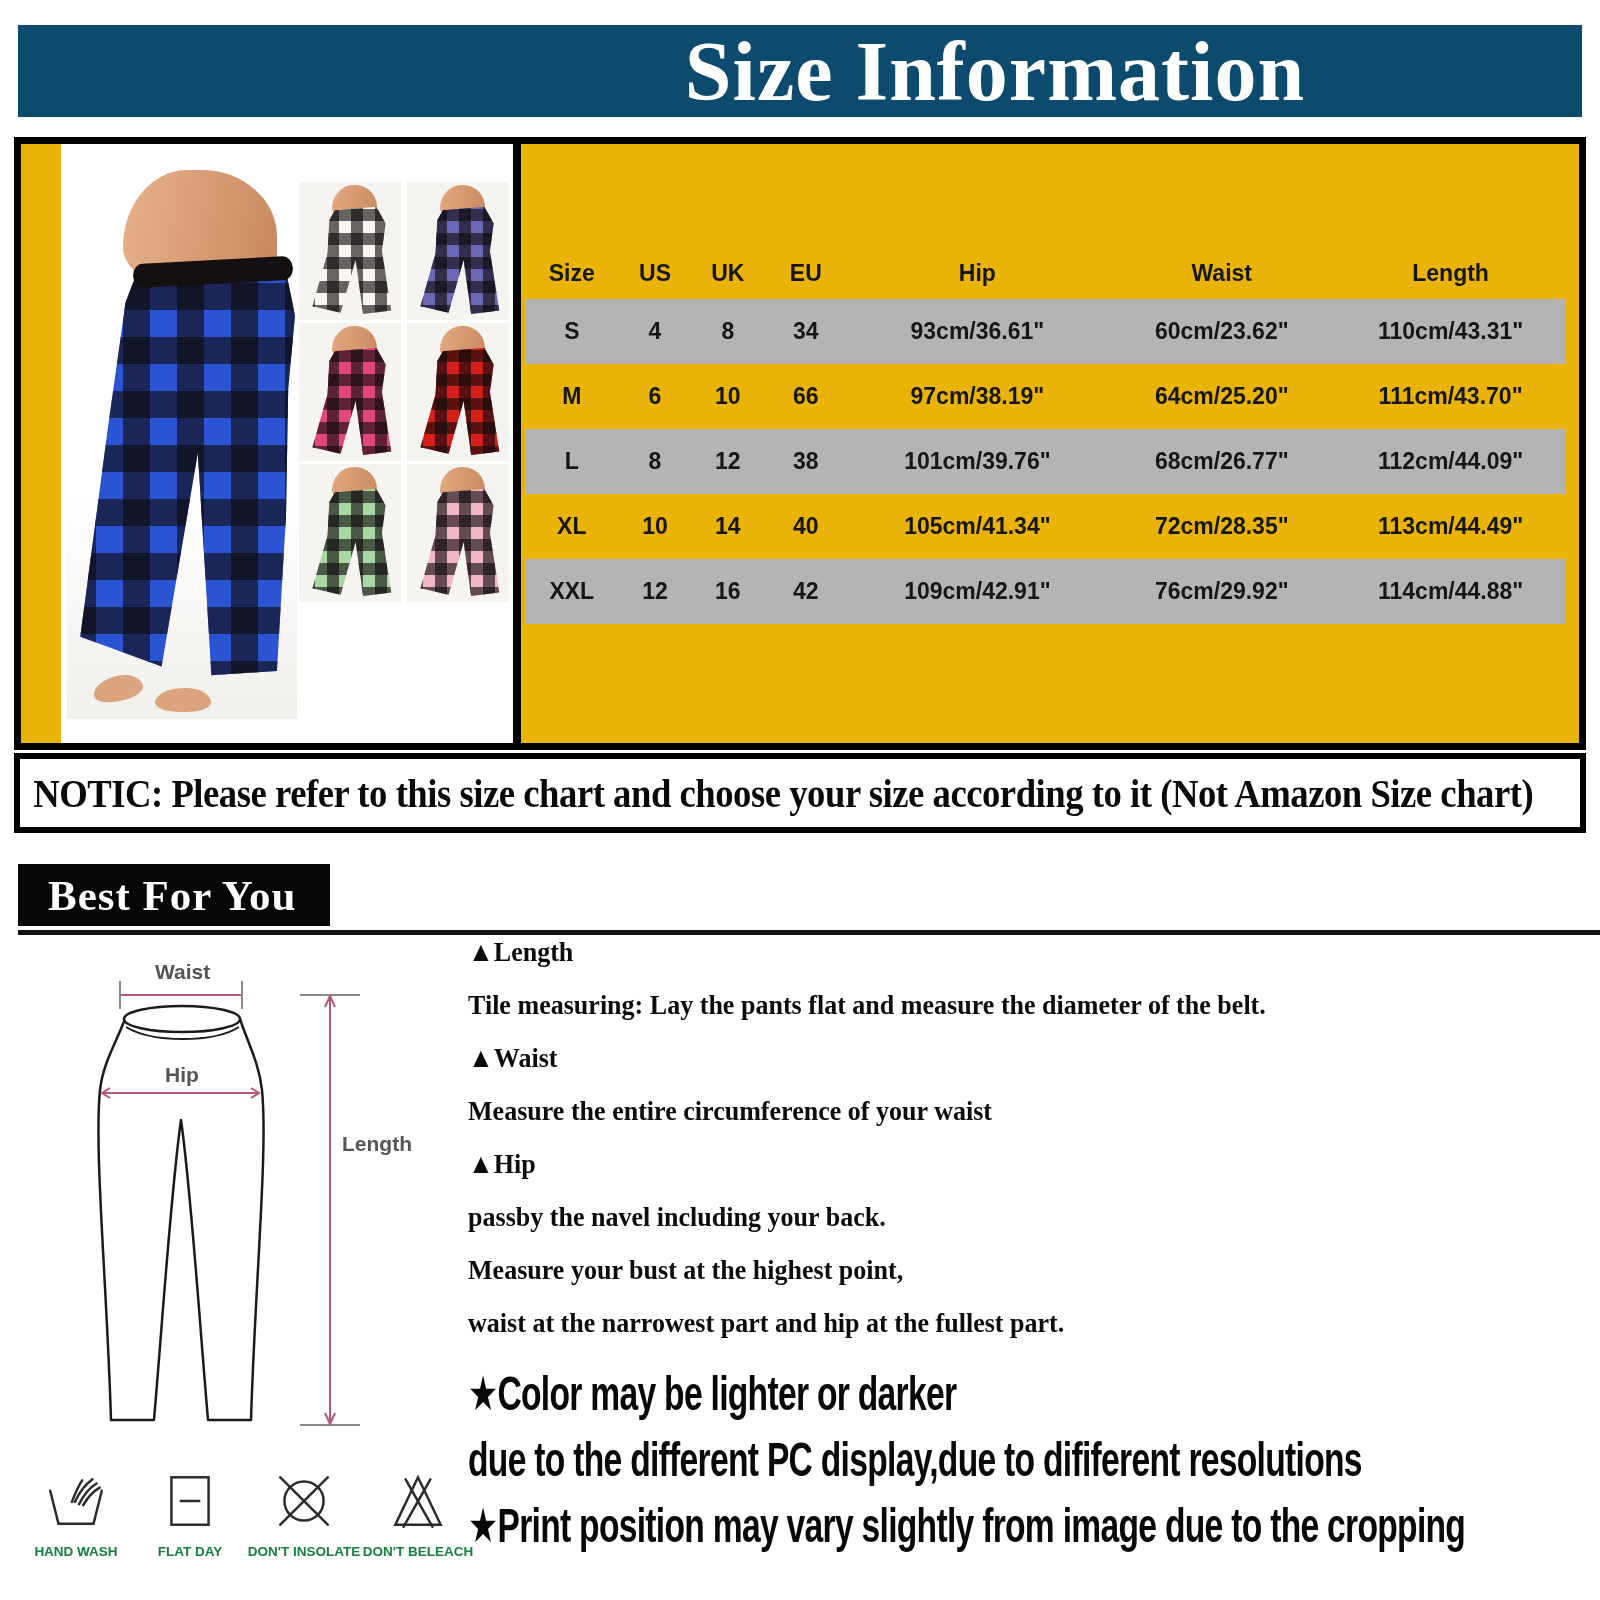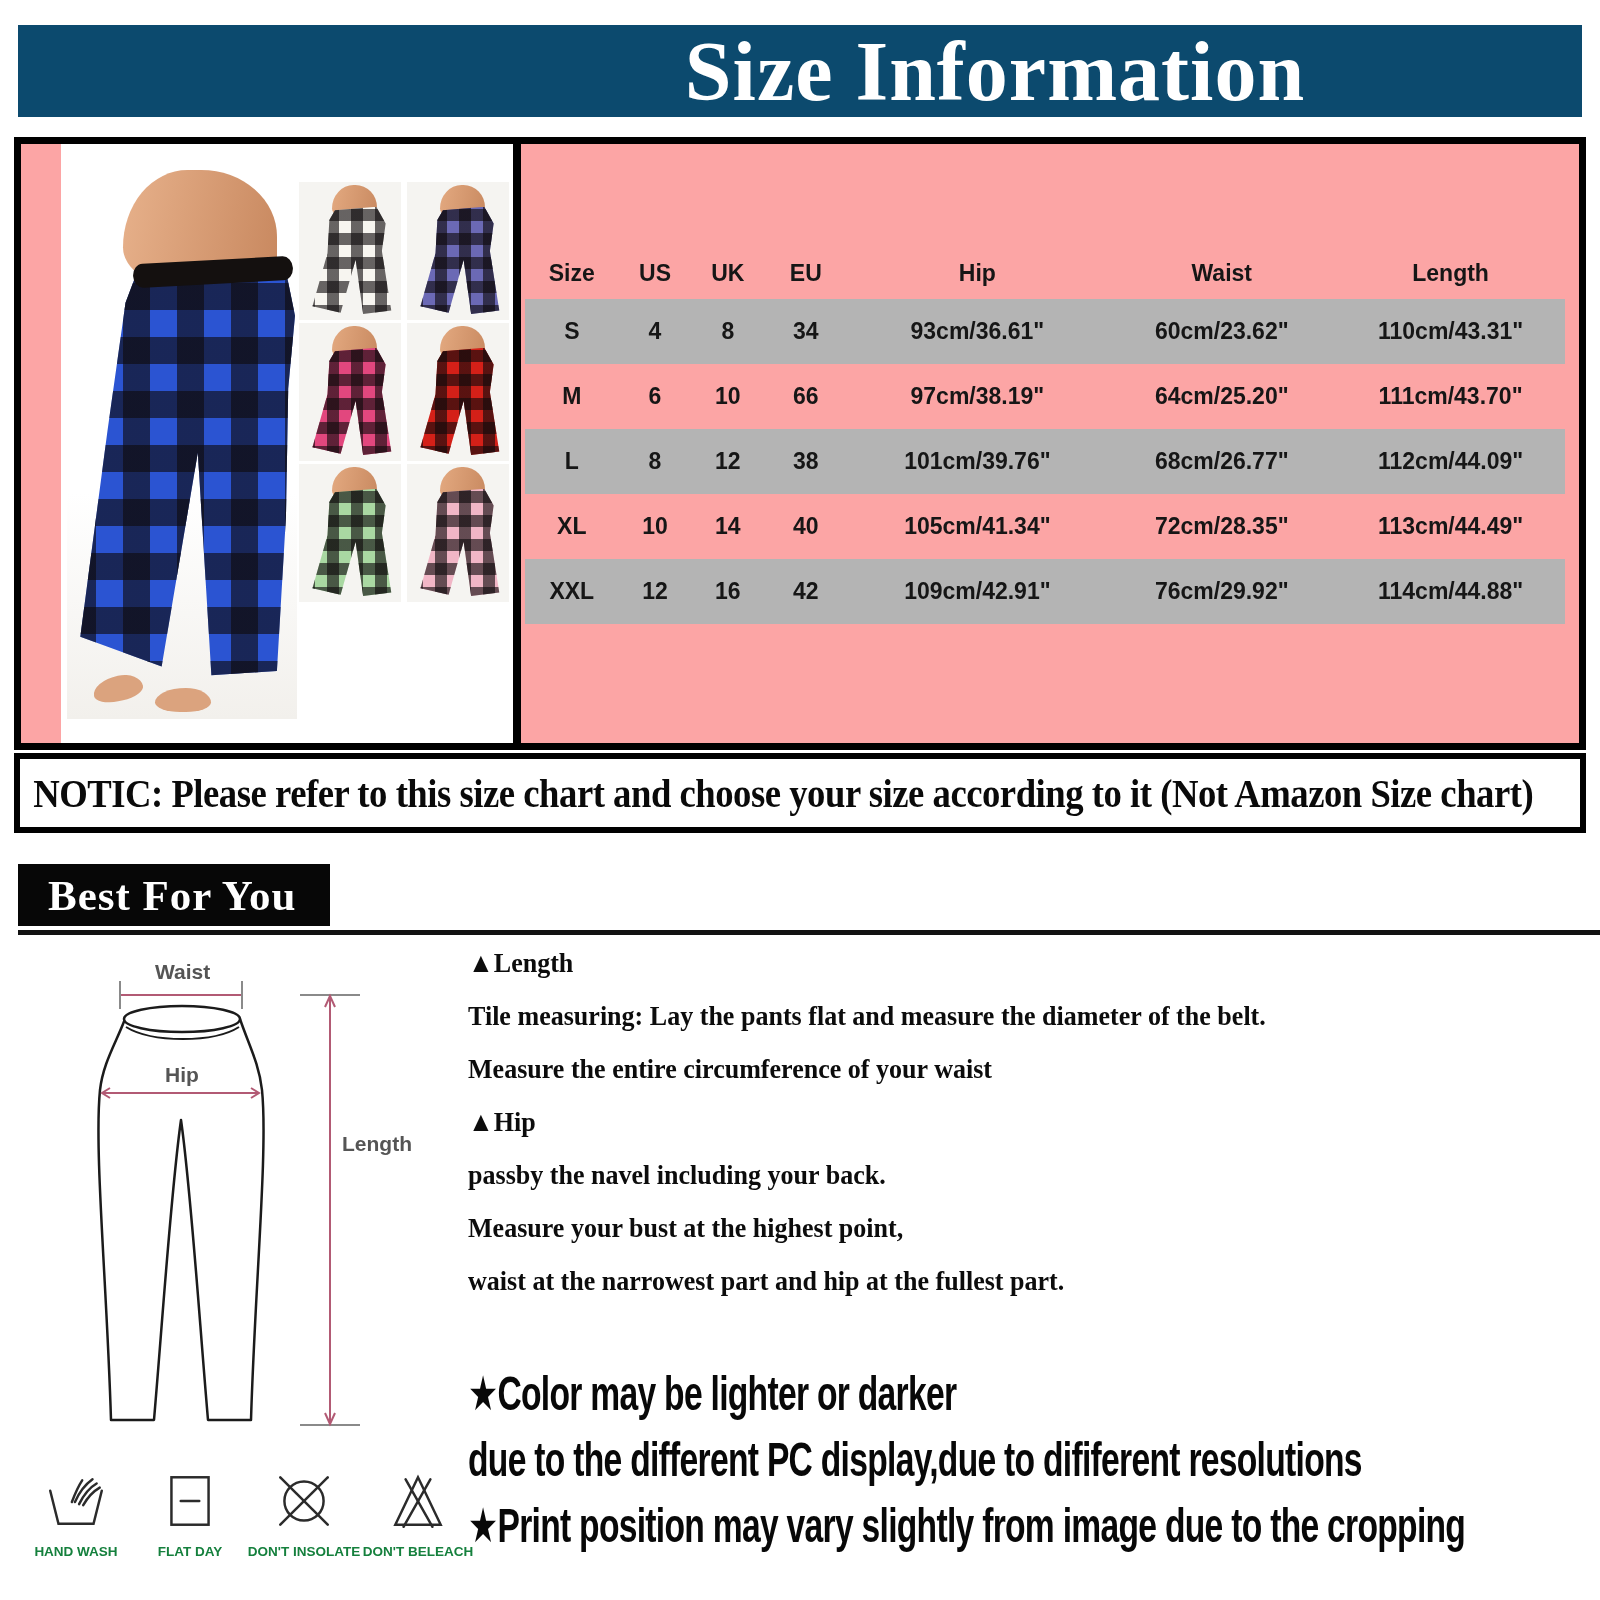--- a/index.html
+++ b/index.html
@@ -7,21 +7,21 @@
         font-family:"Liberation Sans","DejaVu Sans",sans-serif;color:#111;}
 
   
   .top-banner{position:absolute;left:18px;top:25px;width:1564px;height:92px;background:#0c4a6e;}
   .top-banner .title{display:block;text-align:center;padding-left:390px;
         font-family:"Liberation Serif","DejaVu Serif",serif;font-weight:700;
         font-size:84px;line-height:94px;color:#fff;letter-spacing:1px;white-space:nowrap;}
 
   
   .main-box{position:absolute;left:14px;top:137px;width:1572px;height:613px;
-        border:7px solid #000;box-sizing:border-box;display:flex;background:#fca5a5;padding-left:40px;}
+        border:7px solid #000;box-sizing:border-box;display:flex;background:#eab308;padding-left:40px;}
   .photo-area{width:452px;position:relative;background:#fff;flex:none;}
   .vdivider{width:8px;background:#000;flex:none;}
   .table-area{flex:1;padding:103px 14px 0 4px;box-sizing:border-box;}
 
   
   .plaid{background-color:var(--c,#2b54d2);
      background-image:
        repeating-linear-gradient(0deg, rgba(14,10,12,.62) 0 var(--s,14px), transparent var(--s,14px) calc(var(--s,14px)*2)),
        repeating-linear-gradient(90deg, rgba(14,10,12,.62) 0 var(--s,14px), transparent var(--s,14px) calc(var(--s,14px)*2));}
 
@@ -69,21 +69,21 @@
         font-size:43px;color:#fff;padding-left:30px;letter-spacing:1px;white-space:nowrap;}
   .section-rule{position:absolute;left:18px;top:930px;width:1582px;height:5px;background:#121212;}
 
   
   .pants-diagram{position:absolute;left:0;top:935px;width:460px;height:525px;}
   .pants-diagram text{font-family:"Liberation Sans","DejaVu Sans",sans-serif;
         font-size:21px;font-weight:700;fill:#555;}
 
   
   .guide{position:absolute;left:468px;top:938px;width:1130px;}
-  .guide p{margin:11px 0 25px;}
+  .guide p{margin:0 0 25px;}
   .serif-cond{font-family:"Liberation Serif","DejaVu Serif",serif;font-weight:700;
         font-size:28px;line-height:28px;display:inline-block;white-space:nowrap;
         transform:scaleX(.93);transform-origin:0 50%;color:#0c0c0c;}
 
   .disclaimers{position:absolute;left:468px;top:1370px;}
   .big-line{display:block;margin:0 0 18px;font-family:"Liberation Sans","DejaVu Sans",sans-serif;
         font-weight:700;font-size:48px;line-height:48px;letter-spacing:-1px;white-space:nowrap;
         transform:scaleX(.70);transform-origin:0 50%;color:#080808;}
 
   
@@ -242,20 +242,21 @@
     <line x1="300" y1="490" x2="360" y2="490" stroke="#8a8a8a" stroke-width="2"></line>
     <line x1="330" y1="60" x2="330" y2="490" stroke="#b25a74" stroke-width="2"></line>
     <polyline points="325,72 330,61 335,72" fill="none" stroke="#b25a74" stroke-width="2"></polyline>
     <polyline points="325,478 330,489 335,478" fill="none" stroke="#b25a74" stroke-width="2"></polyline>
     <text x="342" y="216">Length</text>
   </svg>
 
   <div class="guide">
     <p><span class="serif-cond">▲Length</span></p>
     <p><span class="serif-cond">Tile measuring: Lay the pants flat and measure the diameter of the belt.</span></p>
+    <p><span class="serif-cond">▲Waist</span></p>
     <p><span class="serif-cond">Measure the entire circumference of your waist</span></p>
     <p><span class="serif-cond">▲Hip</span></p>
     <p><span class="serif-cond">passby the navel including your back.</span></p>
     <p><span class="serif-cond">Measure your bust at the highest point,</span></p>
     <p><span class="serif-cond">waist at the narrowest part and hip at the fullest part.</span></p>
   </div>
 
   <div class="disclaimers">
     <span class="big-line">★Color may be lighter or darker</span>
     <span class="big-line">due to the different PC display,due to dififerent resolutions</span>

